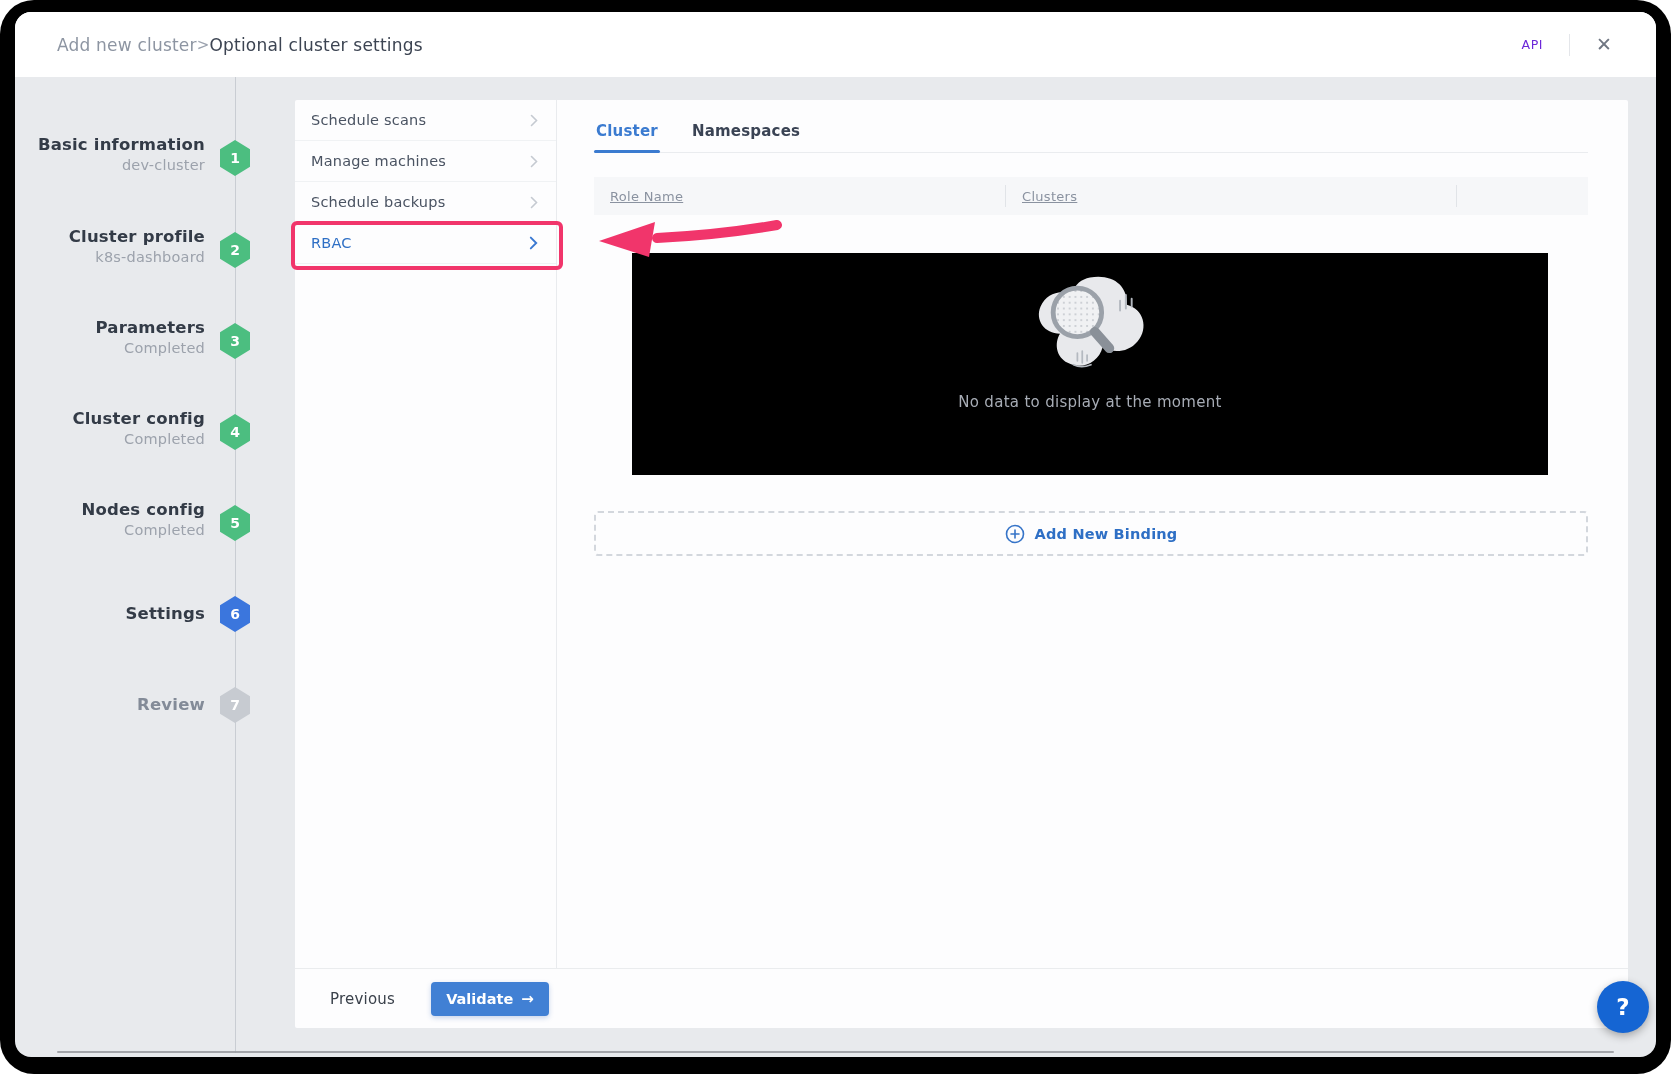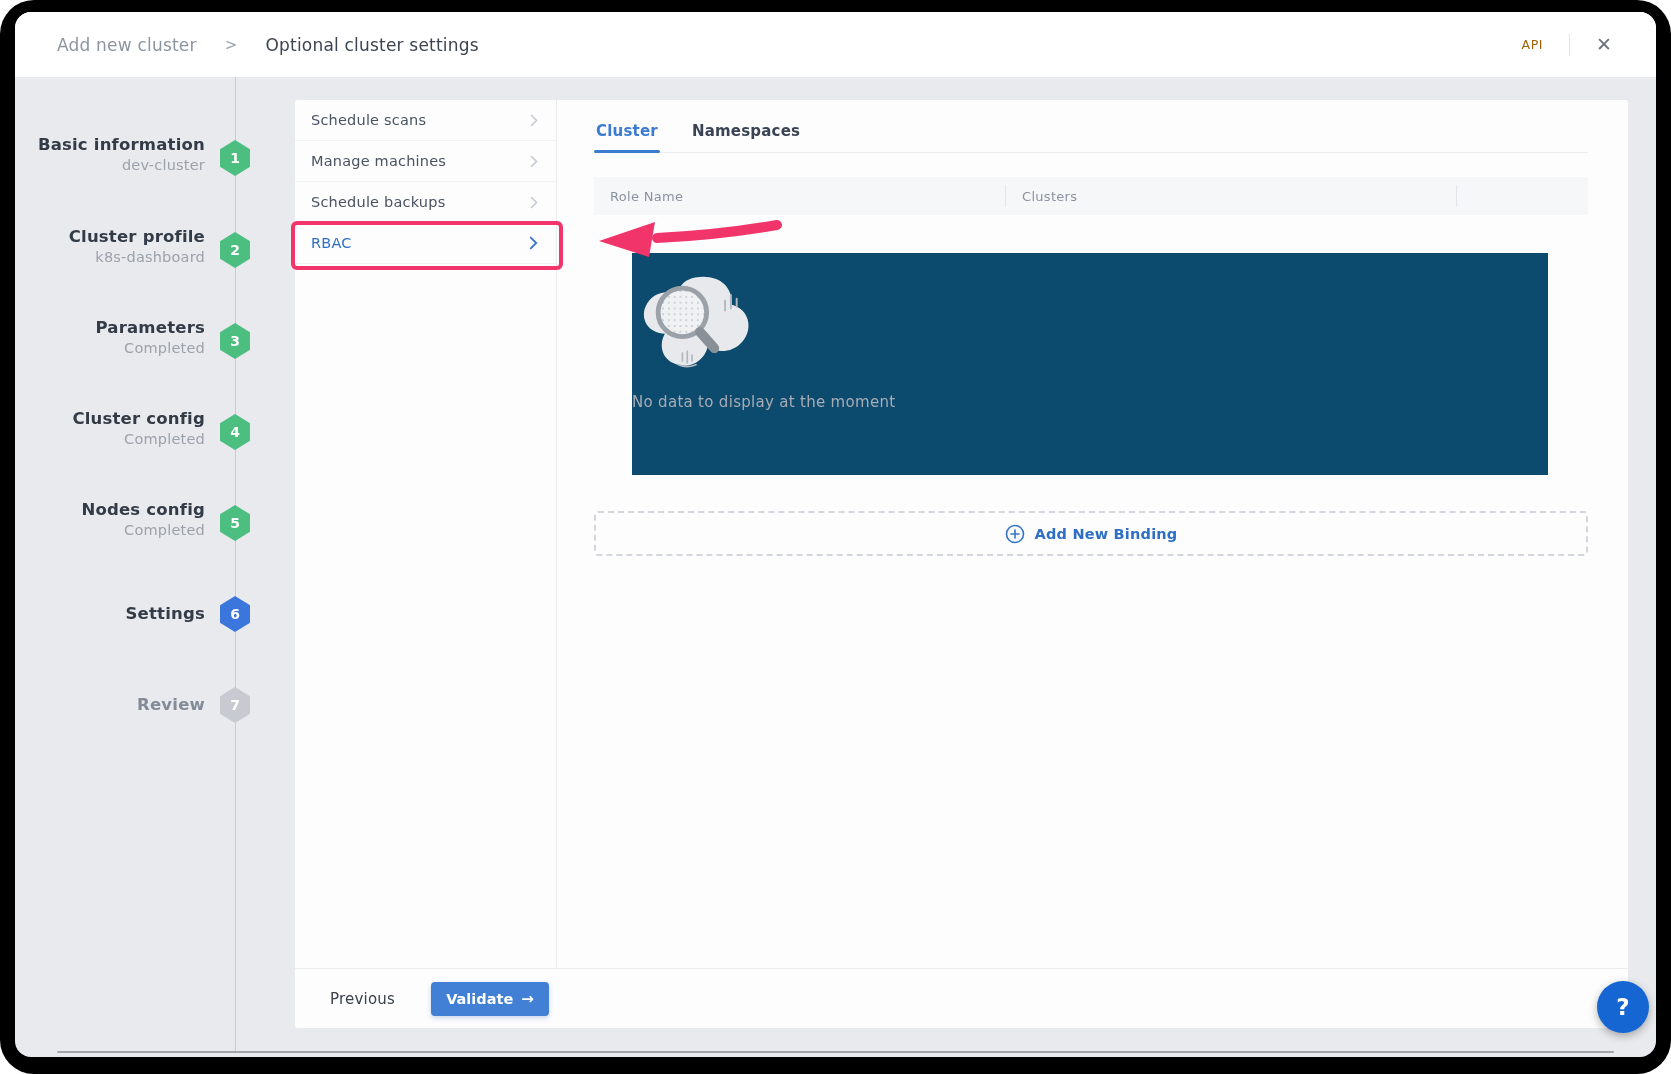--- a/index.html
+++ b/index.html
@@ -7,26 +7,26 @@
   .canvas { position:relative; width:1671px; height:1074px; overflow:hidden; background:#fff; }
   .backdrop { position:absolute; inset:0; background:#000; border-radius:34px; }
   .window { position:absolute; left:15px; top:12px; width:1641px; height:1045px;
             background:#E8EAED; border-radius:16px; overflow:hidden; }
   .window-bottom-line { position:absolute; left:42px; right:42px; bottom:4px; height:2px;
             background:#97999E; opacity:.85; border-radius:2px; }
 
   
   .hdr { position:absolute; left:0; top:0; width:100%; height:65px; background:#fff;
          display:flex; align-items:center; padding:0 44px 0 42px; }
-  .crumb { font-size:17px; letter-spacing:.2px; display:flex; align-items:center; gap:28px; }
+  .crumb { font-size:17px; letter-spacing:.2px; display:flex; align-items:center; gap:0; }
   .crumb .parent { color:#8D95A2; }
   .crumb .sep { color:#9BA2AE; font-size:15px; }
   .crumb .current { color:#3C4452; }
   .hdr-right { margin-left:auto; display:flex; align-items:center; gap:26px; }
-  .api { font-size:12.5px; letter-spacing:.6px; color:#a16207; font-weight:500; cursor:pointer; }
+  .api { font-size:12.5px; letter-spacing:.6px; color:#6d28d9; font-weight:500; cursor:pointer; }
   .hdr-div { width:1px; height:22px; background:#E4E6EA; }
   .close { font-size:19px; color:#6F7682; cursor:pointer; line-height:1; }
 
   
   .step-line { position:absolute; left:220px; top:65px; bottom:4px; width:1px; background:#C9CDD3; }
   .step { position:absolute; left:0; width:190px; text-align:right; }
   .step .label { font-size:16.5px; font-weight:600; color:#333B47; line-height:1.3; letter-spacing:.2px; }
   .step .label.pending { color:#838B98; }
   .step .sub { font-size:14.5px; color:#9CA2AC; line-height:1.5; letter-spacing:.2px; }
   .hex { position:absolute; left:205px; width:30px; height:36px; display:flex; align-items:center;
@@ -60,27 +60,27 @@
   .tabbar { position:absolute; left:299px; top:10px; width:994px; height:43px;
             border-bottom:1px solid #EAECEF; display:flex; gap:30px; }
   .tab { font-size:15px; font-weight:600; color:#3A4354; letter-spacing:.2px; display:flex;
          align-items:center; position:relative; cursor:pointer; padding:0 2px; }
   .tab.active { color:#3B7BD0; }
   .tab.active::after { content:""; position:absolute; left:0; right:0; bottom:-1px; height:3px;
          background:#3B7BD0; border-radius:2px; }
 
   .thead { position:absolute; left:299px; top:77px; width:994px; height:38px; background:#F6F7F9;
            display:flex; align-items:center; }
-  .thead .col { font-size:13px; color:#8A92A0; letter-spacing:.3px; }
+  .thead .col { font-size:13px; color:#8A92A0; letter-spacing:.3px;text-decoration:underline; }
   .col-role { width:411px; padding-left:16px; }
   .col-sub  { width:450px; padding-left:16px; }
   .col-div { width:1px; height:22px; background:#E1E4E8; }
 
-  .empty { position:absolute; left:337px; top:153px; width:916px; height:222px; background:#0c4a6e;
-           display:flex; flex-direction:column; align-items:flex-start; }
+  .empty { position:absolute; left:337px; top:153px; width:916px; height:222px; background:#000000;
+           display:flex; flex-direction:column; align-items:center; }
   .empty-icon { margin-top:18px; }
   .empty-msg { margin-top:10px; font-size:15px; color:#A7ACB5; letter-spacing:.3px; }
 
   .dashed { position:absolute; left:299px; top:411px; width:994px; height:45px;
             border:2px dashed #D3D7DD; border-radius:4px; display:flex; align-items:center;
             justify-content:center; gap:10px; cursor:pointer; background:#FDFDFE; }
   .dashed .ab-label { font-size:14.5px; font-weight:600; color:#2E6FC5; letter-spacing:.2px; }
 
   
   .cfoot { position:absolute; left:0; top:868px; width:1333px; height:60px; border-top:1px solid #EAECEE;

